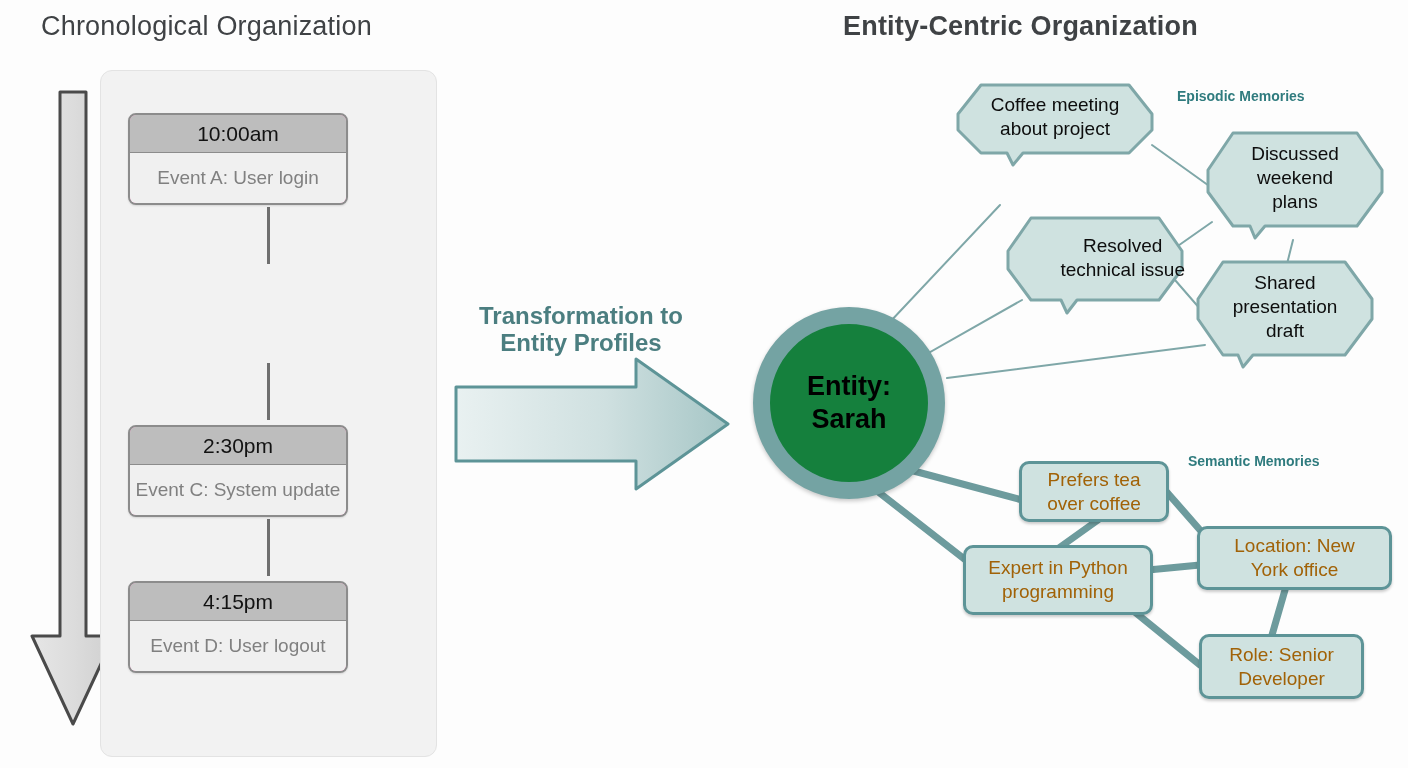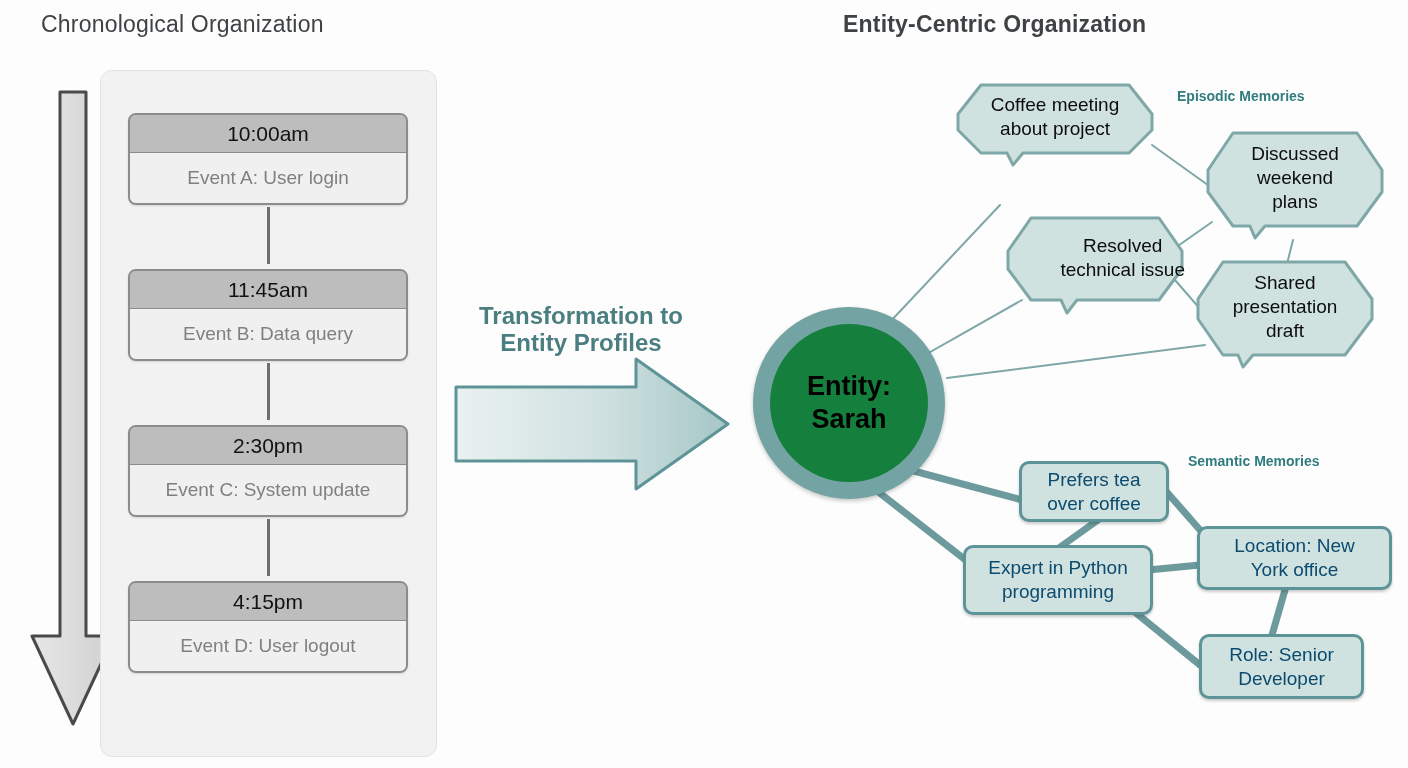--- a/index.html
+++ b/index.html
@@ -12,21 +12,21 @@
     width: 1408px;
     height: 768px;
     background: #fdfdfd;
     font-family: "Liberation Sans", sans-serif;
     overflow: hidden;
   }
 
   
   .panel-title {
     position: absolute;
-    font-size: 23px;
+    font-size: 27px;
     color: #3f4245;
     letter-spacing: 0.2px;
     white-space: nowrap;
   }
   #title-left  { left: 41px;  top: 11px; }
   #title-right { left: 843px; top: 11px; font-weight: bold; }
 
   
   #timeline-panel {
     position: absolute;
@@ -36,21 +36,21 @@
     height: 687px;
     background: #f2f2f2;
     border: 1px solid #e3e3e3;
     border-radius: 12px;
     box-sizing: border-box;
   }
 
   .event-card {
     position: absolute;
     left: 128px;
-    width: 280px;
+    width: 220px;
     border: 2px solid #8c8c8c;
     border-radius: 8px;
     box-sizing: border-box;
     overflow: hidden;
     background: #f9a8d4;
     box-shadow: 0 1px 2px rgba(0,0,0,0.12);
   }
   .event-time {
     height: 38px;
     line-height: 38px;
@@ -131,21 +131,21 @@
     line-height: 33px;
   }
 
   
   .node {
     position: absolute;
     display: flex;
     align-items: center;
     justify-content: center;
     text-align: center;
-    color: #0c4a6e;
+    color: #a16207;
     font-size: 19px;
     line-height: 24px;
     box-sizing: border-box;
   }
   .hexwrap { position: absolute; }
   .hexwrap > svg { position: absolute; left: 0; top: 0; }
   .hexwrap > .hextext {
     position: absolute;
     left: 0; top: 0;
     width: 100%;
@@ -187,24 +187,20 @@
   <div id="timeline-panel"></div>
 
   <div class="tl-connector" style="top:207px;height:57px;"></div>
   <div class="tl-connector" style="top:363px;height:57px;"></div>
   <div class="tl-connector" style="top:519px;height:57px;"></div>
 
   <div class="event-card" style="top:113px;">
     <div class="event-time">10:00am</div>
     <div class="event-desc">Event A: User login</div>
   </div>
-  <div class="event-card" style="top:269px;">
-    <div class="event-time">11:45am</div>
-    <div class="event-desc">Event B: Data query</div>
-  </div>
   <div class="event-card" style="top:425px;">
     <div class="event-time">2:30pm</div>
     <div class="event-desc">Event C: System update</div>
   </div>
   <div class="event-card" style="top:581px;">
     <div class="event-time">4:15pm</div>
     <div class="event-desc">Event D: User logout</div>
   </div>
 
   <div id="transform-label">

